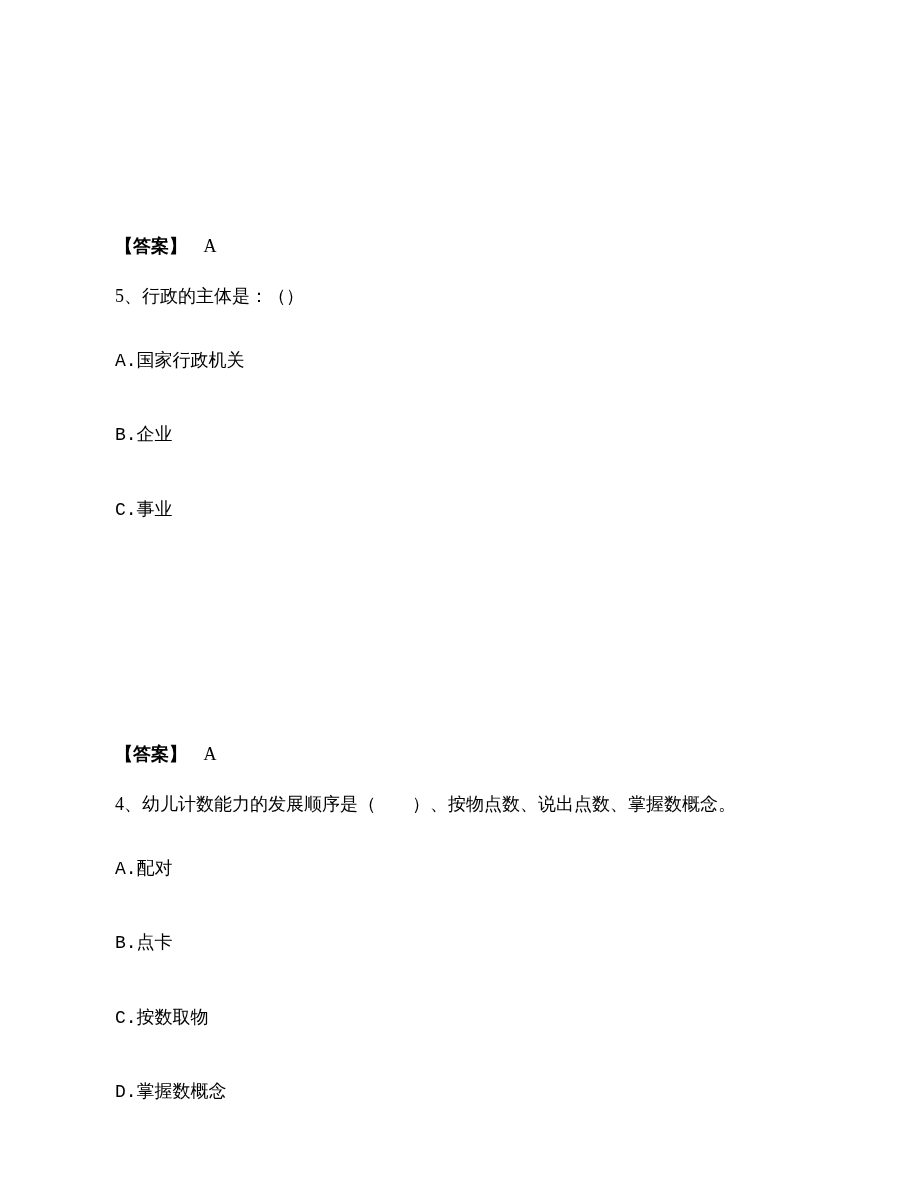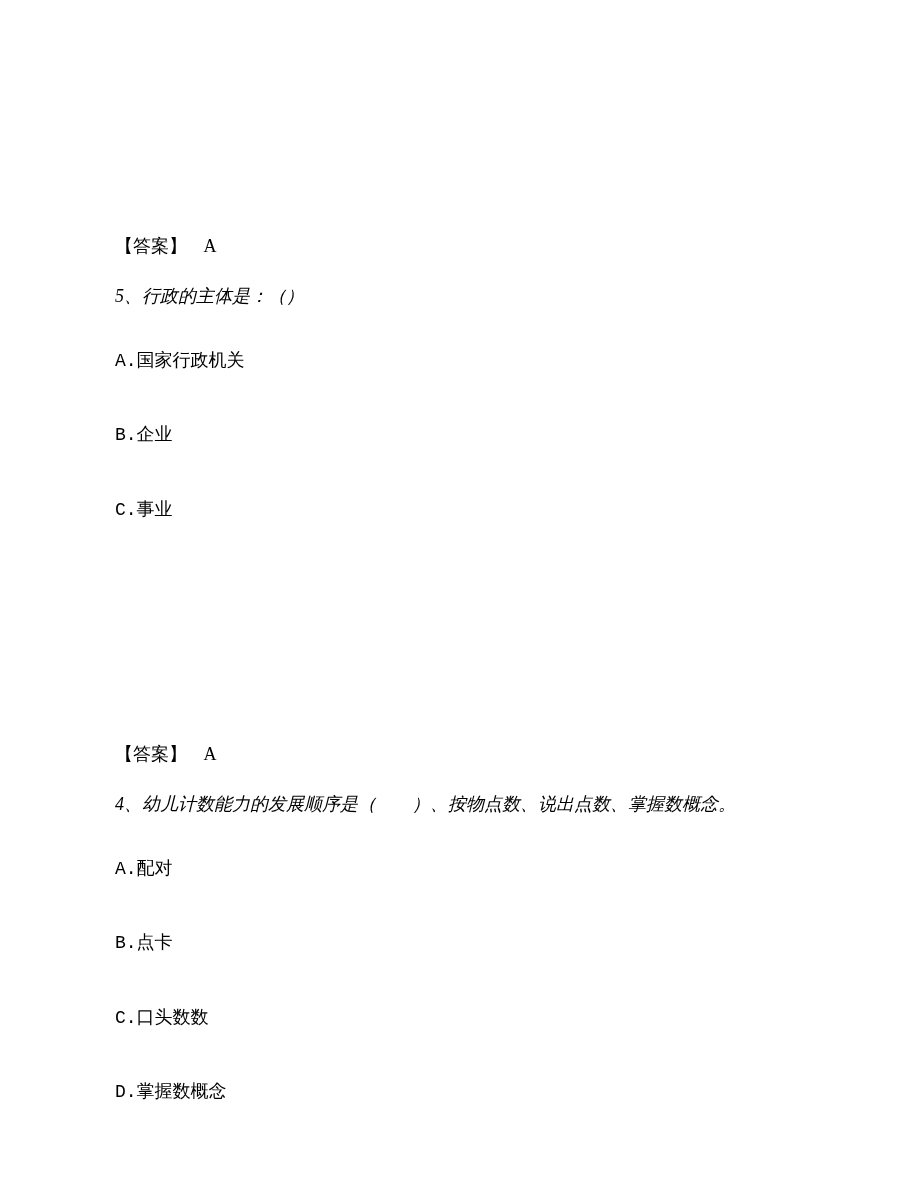--- a/index.html
+++ b/index.html
@@ -15,28 +15,27 @@
       font-size: 18px;
       color: #000000;
       padding-left: 115px;
       padding-top: 230px;
       line-height: 1.8;
     }
     .answer {
       margin-bottom: 18px;
     }
     .answer-label {
-      font-weight: normal;
+      font-weight: bold;
     }
     .answer-value {
       margin-left: 12px;
     }
     .question {
       margin-bottom: 32px;
-      font-style: italic;
     }
     .option {
       margin-bottom: 42px;
       font-family: Liberation Mono, monospace;
     }
     .block-gap {
       height: 170px;
     }
   </style>
 </head>
@@ -57,14 +56,14 @@
 
 <div class="answer">
   <span class="answer-label">【答案】</span>
   <span class="answer-value">A</span>
 </div>
 
 <div class="question">4、幼儿计数能力的发展顺序是（　　）、按物点数、说出点数、掌握数概念。</div>
 
 <div class="option">A.配对</div>
 <div class="option">B.点卡</div>
-<div class="option">C.口头数数</div>
+<div class="option">C.按数取物</div>
 <div class="option">D.掌握数概念</div>
 
 </body></html>

